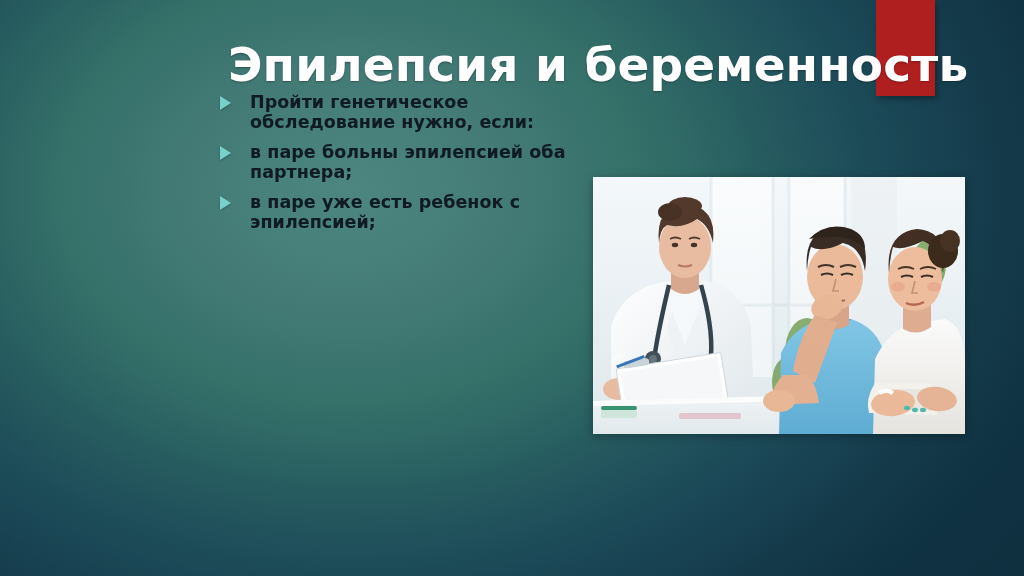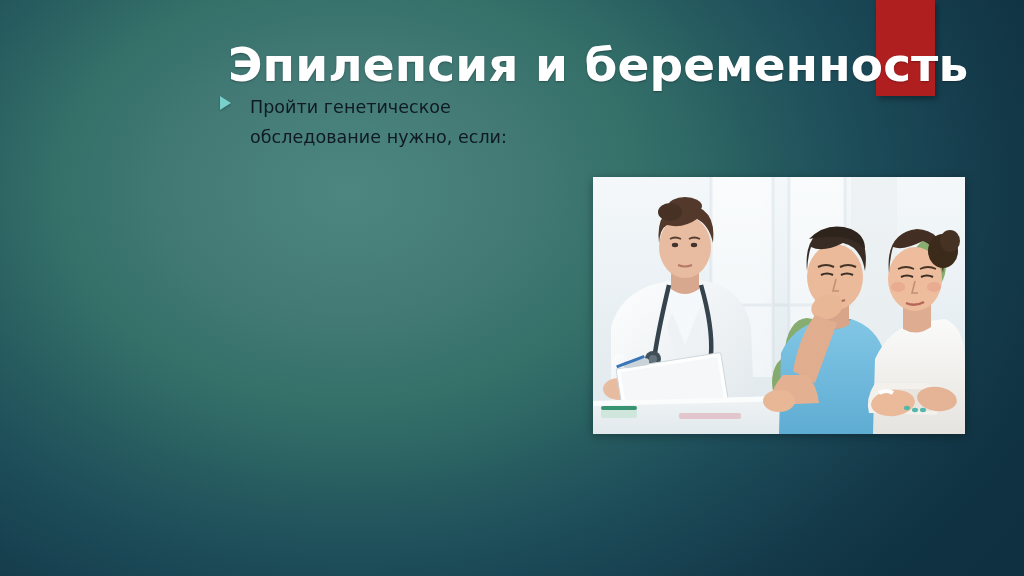--- a/index.html
+++ b/index.html
@@ -30,22 +30,22 @@
            background:#b01f20;
            box-shadow:2px 3px 6px rgba(0,0,0,.35);}
 
   
   #bullets{position:absolute;left:216px;top:92px;width:350px;}
   .bullet{position:relative;padding-left:34px;margin-bottom:10px;}
   .bullet .marker{position:absolute;left:4px;top:4px;
      width:0;height:0;border-style:solid;border-width:7px 0 7px 11px;
      border-color:transparent transparent transparent #79cfc9;
      filter:drop-shadow(0 1px 1px rgba(0,0,0,.28));}
-  .bullet .text{display:block;font-size:17.5px;line-height:30px;
-     color:#0f1a22;font-weight:400;letter-spacing:.05px;}
+  .bullet .text{display:block;font-size:17.5px;line-height:20px;
+     color:#0f1a22;font-weight:700;letter-spacing:.05px;}
 
   
   #photo{position:absolute;left:593px;top:177px;width:372px;height:257px;
          overflow:hidden;background:#eef3f6;
          box-shadow:0 2px 9px rgba(0,0,0,.32);}
   #photo svg{display:block;width:372px;height:257px;}
 </style>
 </head>
 <body>
 
@@ -57,21 +57,29 @@
 
   <h1 id="title">Эпилепсия и беременность</h1>
 
   <div id="bullets">
 
     <div class="bullet">
       <span class="marker"></span>
       <span class="text">Пройти генетическое обследование нужно, если:</span>
     </div>
 
-
+    <div class="bullet">
+      <span class="marker"></span>
+      <span class="text">в паре больны эпилепсией оба партнера;</span>
+    </div>
+
+    <div class="bullet">
+      <span class="marker"></span>
+      <span class="text">в паре уже есть ребенок с эпилепсией;</span>
+    </div>
 
 
 
   </div>
 
   <div id="photo">
     <svg viewBox="0 0 372 257" xmlns="http://www.w3.org/2000/svg" aria-hidden="true">
       <defs>
         <linearGradient id="bgWin" x1="0" y1="0" x2="0" y2="1">
           <stop offset="0%" stop-color="#f4f8fa"></stop>

